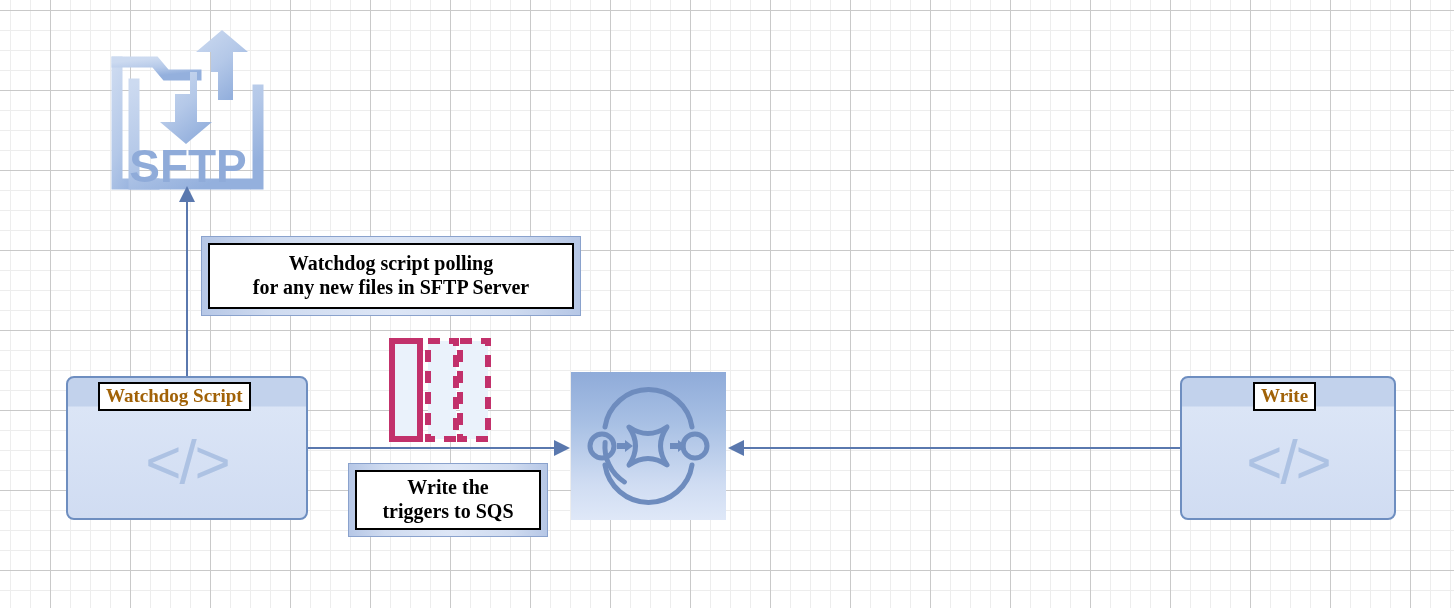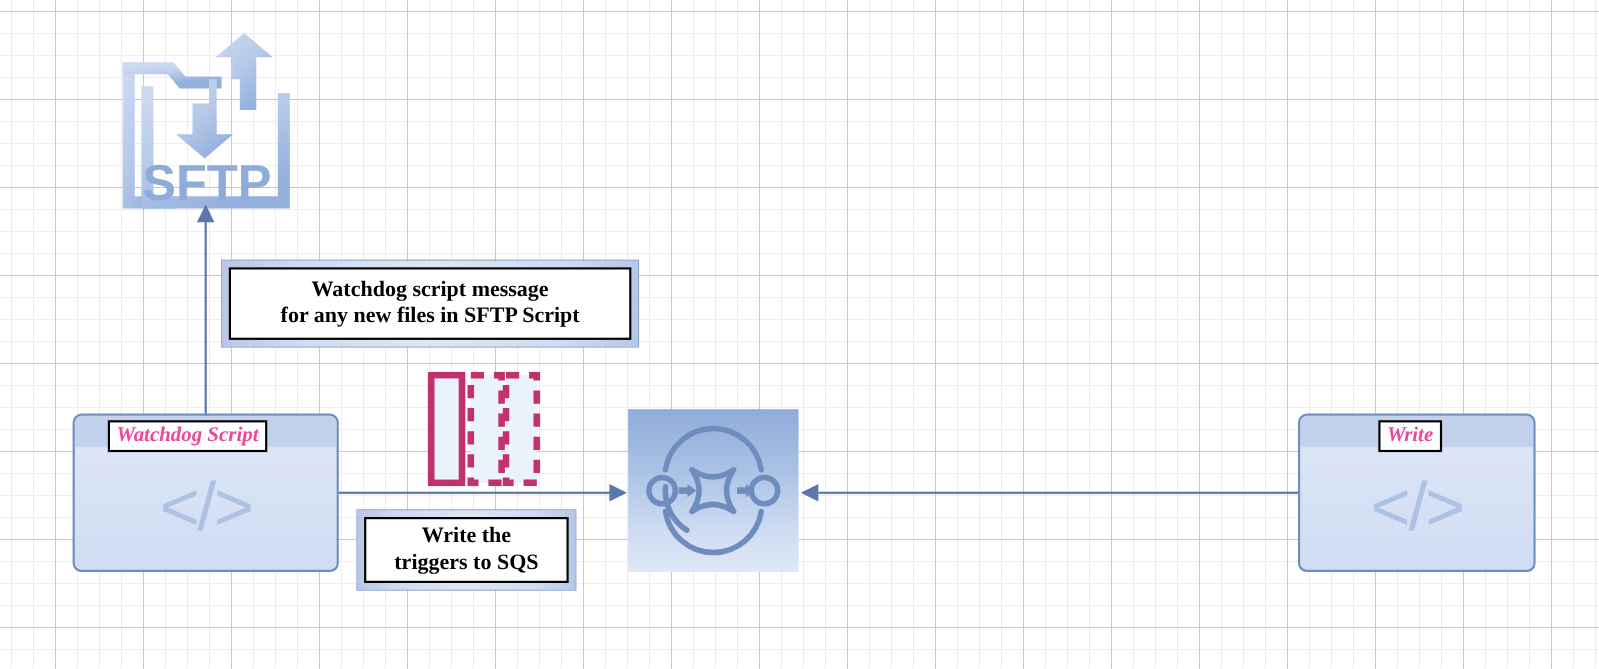--- a/index.html
+++ b/index.html
@@ -95,25 +95,24 @@
     position: absolute;
     top: -2px;
     left: 50%;
     transform: translateX(-50%);
     background: #ffffff;
     border: 2px solid #000000;
     padding: 1px 6px 2px 6px;
     font-family: "Liberation Serif", serif;
     font-weight: bold;
     font-size: 19px;
-    color: #ec4899;
+    color: #a16207;
     white-space: nowrap;
     line-height: 1.15;
     z-index: 5;
-    font-style: italic;
   }
 
   
   .queue-node {
     position: absolute;
     background: linear-gradient(to bottom, #8fabd9 0%, #a8c0e4 35%, #cfdcf2 75%, #dfe8f8 100%);
     box-sizing: border-box;
   }
 
   
@@ -187,22 +186,22 @@
     </svg>
   </div>
 
   <div class="conn">
     <div class="conn-line-v" style="left:186px; top:200px; height:180px;"></div>
     <div class="arrowhead arrow-up" style="left:179px; top:186px;"></div>
   </div>
 
   <div class="callout" style="left:201px; top:236px; width:380px; height:80px;">
     <div class="callout-inner">
-      <div class="callout-line">Watchdog script message</div>
-      <div class="callout-line">for any new files in SFTP Script</div>
+      <div class="callout-line">Watchdog script polling</div>
+      <div class="callout-line">for any new files in SFTP Server</div>
     </div>
   </div>
 
   <div class="script-node" style="left:66px; top:376px; width:242px; height:144px;">
     <div class="script-glyph">&lt;/&gt;</div>
   </div>
   <div class="node-title" style="left:98px; top:382px; transform:none;">Watchdog Script</div>
 
   <div class="sqs-icon" style="left:388px; top:338px; width:104px; height:104px;">
     <svg width="104" height="104" viewBox="0 0 104 104" xmlns="http://www.w3.org/2000/svg">
@@ -210,21 +209,21 @@
       <rect x="40" y="3" width="28" height="98" fill="#eaf2fb" stroke="#c2316b" stroke-width="6" stroke-dasharray="12 9"></rect>
       <rect x="72" y="3" width="28" height="98" fill="#eaf2fb" stroke="#c2316b" stroke-width="6" stroke-dasharray="12 9"></rect>
     </svg>
   </div>
 
   <div class="conn">
     <div class="conn-line-h" style="left:308px; top:447px; width:248px;"></div>
     <div class="arrowhead arrow-right" style="left:554px; top:440px;"></div>
   </div>
 
-  <div class="callout" style="left:324px; top:463px; width:200px; height:74px;">
+  <div class="callout" style="left:348px; top:463px; width:200px; height:74px;">
     <div class="callout-inner">
       <div class="callout-line">Write the</div>
       <div class="callout-line">triggers to SQS</div>
     </div>
   </div>
 
   <div class="queue-node" style="left:571px; top:372px; width:155px; height:148px;">
     <svg width="155" height="148" viewBox="0 0 155 148" xmlns="http://www.w3.org/2000/svg">
       <g fill="none" stroke="#6e8cbe" stroke-width="5" stroke-linecap="round">
 

